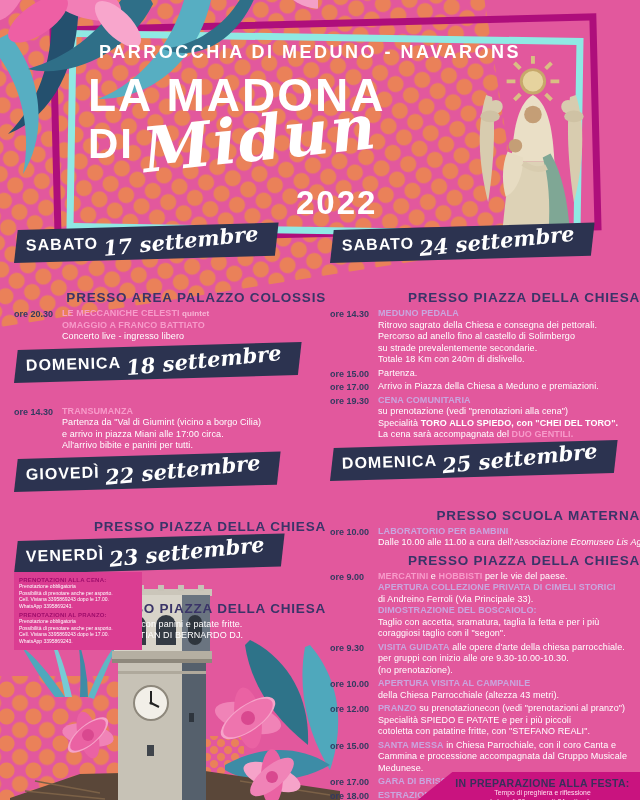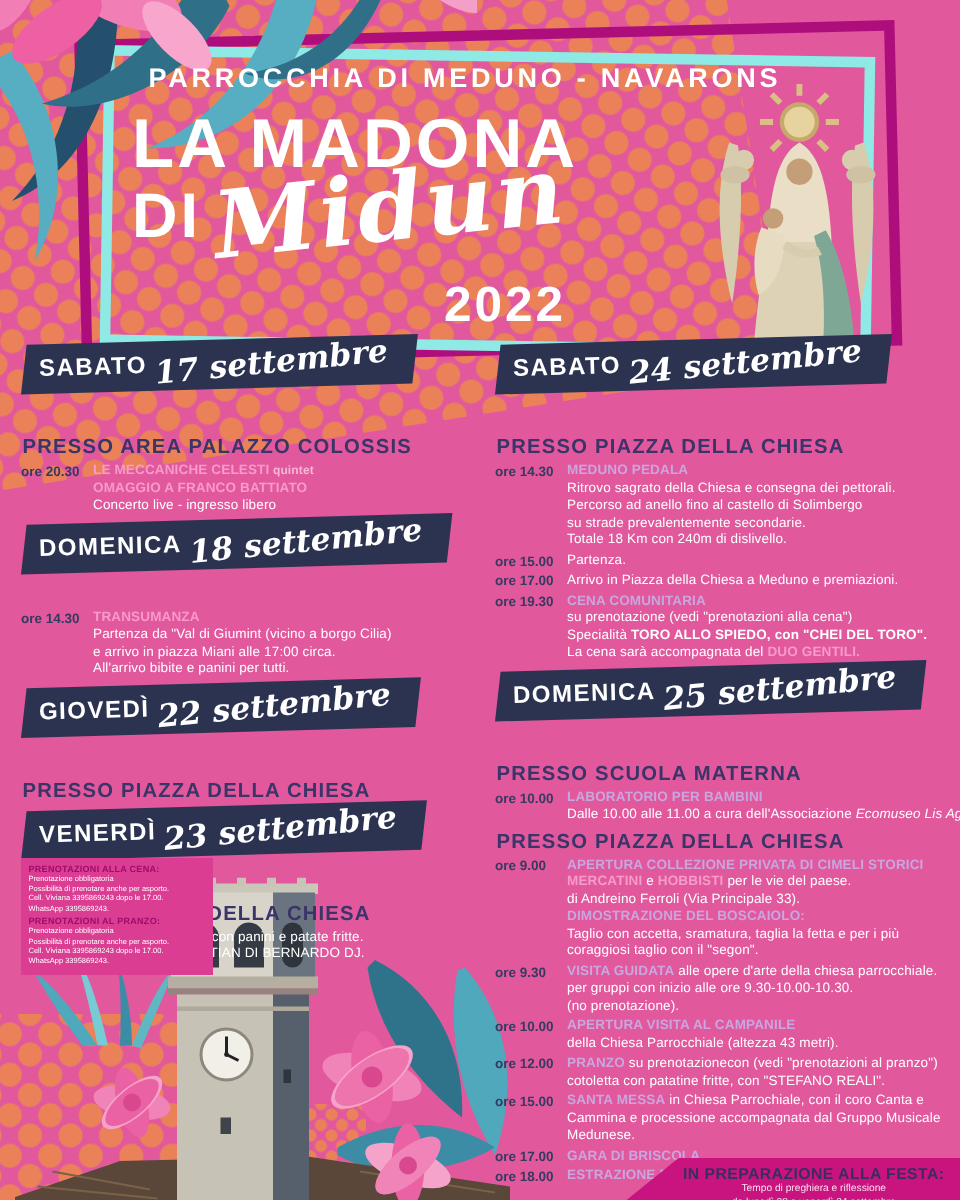--- a/index.html
+++ b/index.html
@@ -41,21 +41,21 @@
   .col{position:absolute;top:230px;z-index:6;}
   .col-left{left:14px;width:312px;}
   .col-right{left:330px;width:310px;}
   .banner{display:inline-block;background:#2C3350;padding:3px 18px 5px 10px;margin:7px 0 5px;
     transform:rotate(-1.6deg) skewX(-8deg);transform-origin:left bottom;}
   .col .banner:first-child{margin-top:0;}
   .banner-in{display:inline-block;transform:skewX(8deg);white-space:nowrap;}
   .day{color:#FFF;font-weight:700;font-size:16px;letter-spacing:1px;vertical-align:2px;}
   .sdate{display:inline-block;color:#FFF;font-family:"DejaVu Serif",serif;font-style:italic;
     font-weight:700;font-size:21px;margin-left:5px;transform:rotate(-4deg);}
-  .venue{color:#3A3468;font-weight:700;font-size:13.5px;letter-spacing:0.8px;margin:4px 0 3px 1px;}
+  .venue{color:#3A3468;font-weight:700;font-size:13.5px;letter-spacing:0.8px;margin:4px 0 3px 1px;text-align:right;}
   .ev{display:flex;margin-bottom:2px;}
   .time{flex:0 0 48px;color:#343A60;font-weight:700;font-size:9px;padding-top:1px;}
   .lines{flex:1;}
   .line{font-size:9px;line-height:11.5px;white-space:nowrap;}
   .seg{letter-spacing:0.1px;}
   .w{color:#FFFFFF;}
   .wb{color:#FFFFFF;font-weight:700;}
   .it{color:#FFFFFF;font-style:italic;}
   .hl{color:#F79BCA;font-weight:700;}
   .hl2{color:#C9A6DF;font-weight:700;}
@@ -189,22 +189,22 @@
         <span class="banner-in"><span class="day">DOMENICA</span><span class="sdate">25 settembre</span></span>
       </div><br><div class="venue">PRESSO SCUOLA MATERNA</div><div class="ev">
         <span class="time">ore 10.00</span>
         <div class="lines">
           <div class="line"><span class="seg hl2">LABORATORIO PER BAMBINI</span></div>
           <div class="line"><span class="seg w">Dalle 10.00 alle 11.00 a cura dell'Associazione </span><span class="seg it">Ecomuseo Lis Aganis.</span></div>
         </div>
       </div><div class="venue">PRESSO PIAZZA DELLA CHIESA</div><div class="ev">
         <span class="time">ore 9.00</span>
         <div class="lines">
+          <div class="line"><span class="seg hl">MERCATINI</span><span class="seg w"> e </span><span class="seg hl">HOBBISTI</span><span class="seg w"> per le vie del paese.</span></div>
           <div class="line"><span class="seg hl2">APERTURA COLLEZIONE PRIVATA DI CIMELI STORICI</span></div>
-          <div class="line"><span class="seg hl">MERCATINI</span><span class="seg w"> e </span><span class="seg hl">HOBBISTI</span><span class="seg w"> per le vie del paese.</span></div>
           <div class="line"><span class="seg w">di Andreino Ferroli (Via Principale 33).</span></div>
           <div class="line"><span class="seg hl2">DIMOSTRAZIONE DEL BOSCAIOLO:</span></div>
           <div class="line"><span class="seg w">Taglio con accetta, sramatura, taglia la fetta e per i più</span></div>
           <div class="line"><span class="seg w">coraggiosi taglio con il "segon".</span></div>
         </div>
       </div><div class="ev">
         <span class="time">ore 9.30</span>
         <div class="lines">
           <div class="line"><span class="seg hl2">VISITA GUIDATA</span><span class="seg w"> alle opere d'arte della chiesa parrocchiale.</span></div>
           <div class="line"><span class="seg w">per gruppi con inizio alle ore 9.30-10.00-10.30.</span></div>
@@ -213,20 +213,21 @@
       </div><div class="ev">
         <span class="time">ore 10.00</span>
         <div class="lines">
           <div class="line"><span class="seg hl2">APERTURA VISITA AL CAMPANILE</span></div>
           <div class="line"><span class="seg w">della Chiesa Parrocchiale (altezza 43 metri).</span></div>
         </div>
       </div><div class="ev">
         <span class="time">ore 12.00</span>
         <div class="lines">
           <div class="line"><span class="seg hl2">PRANZO</span><span class="seg w"> su prenotazionecon (vedi "prenotazioni al pranzo")</span></div>
+          <div class="line"><span class="seg w">Specialità SPIEDO E PATATE e per i più piccoli</span></div>
           <div class="line"><span class="seg w">cotoletta con patatine fritte, con "STEFANO REALI".</span></div>
         </div>
       </div><div class="ev">
         <span class="time">ore 15.00</span>
         <div class="lines">
           <div class="line"><span class="seg hl2">SANTA MESSA</span><span class="seg w"> in Chiesa Parrochiale, con il coro Canta e</span></div>
           <div class="line"><span class="seg w">Cammina e processione accompagnata dal Gruppo Musicale</span></div>
           <div class="line"><span class="seg w">Medunese.</span></div>
         </div>
       </div><div class="ev">

